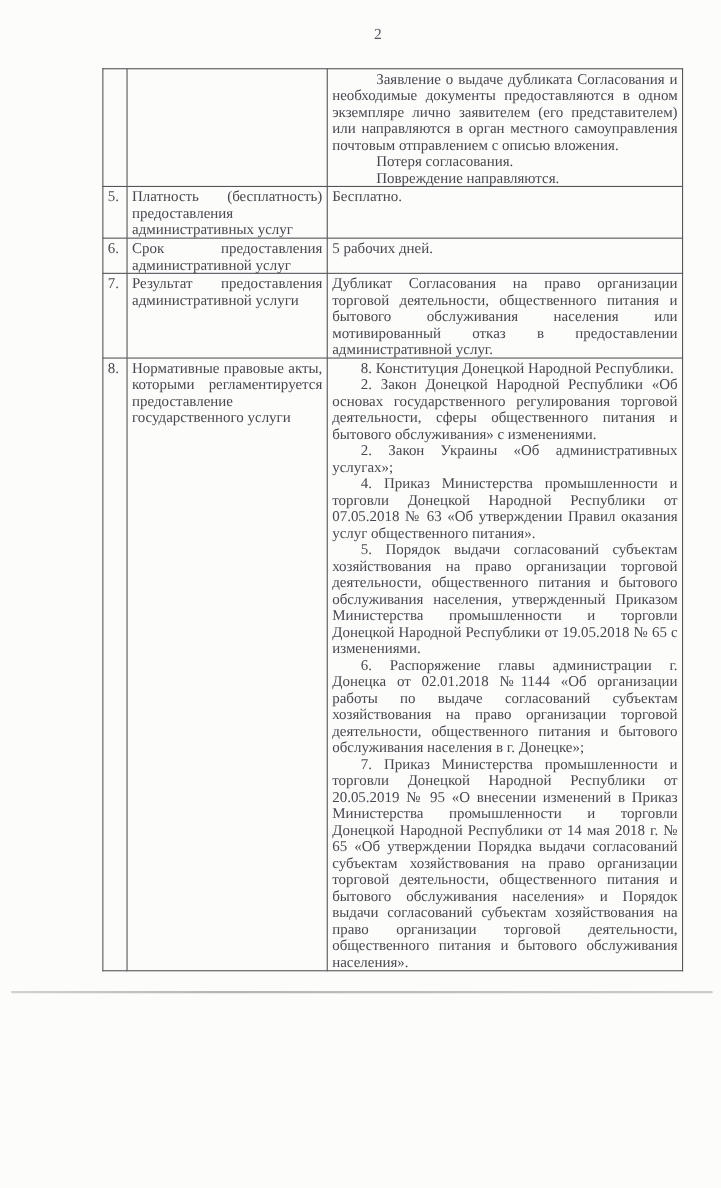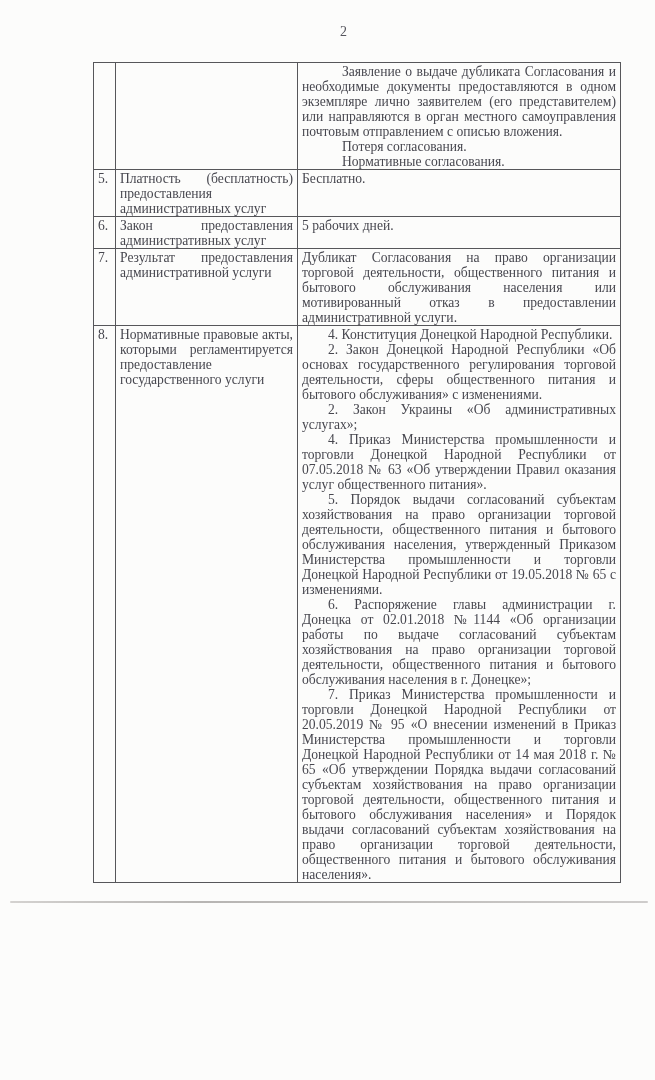--- a/index.html
+++ b/index.html
@@ -88,49 +88,49 @@
         <col class="c2">
         <col class="c3">
       </colgroup>
     <tbody>
       <tr class="r0">
         <td class="num"></td>
         <td class="label"></td>
         <td class="value indent-lg">
             <p>Заявление о выдаче дубликата Согласования и необходимые документы предоставляются в одном экземпляре лично заявителем (его представителем) или направляются в орган местного самоуправления почтовым отправлением с описью вложения.</p>
             <p>Потеря согласования.</p>
-            <p>Нормативные согласования.</p>
+            <p>Повреждение направляются.</p>
           </td>
       </tr>
       <tr class="r1">
         <td class="num">5.</td>
         <td class="label">Платность (бесплатность) предоставления административных услуг</td>
         <td class="value">
             <p>Бесплатно.</p>
           </td>
       </tr>
       <tr class="r2">
         <td class="num">6.</td>
-        <td class="label">Закон предоставления административных услуг</td>
+        <td class="label">Срок предоставления административной услуг</td>
         <td class="value">
             <p>5 рабочих дней.</p>
           </td>
       </tr>
       <tr class="r3">
         <td class="num">7.</td>
         <td class="label">Результат предоставления административной услуги</td>
         <td class="value">
-            <p>Дубликат Согласования на право организации торговой деятельности, общественного питания и бытового обслуживания населения или мотивированный отказ в предоставлении административной услуги.</p>
+            <p>Дубликат Согласования на право организации торговой деятельности, общественного питания и бытового обслуживания населения или мотивированный отказ в предоставлении административной услуг.</p>
           </td>
       </tr>
       <tr class="r4">
         <td class="num">8.</td>
         <td class="label">Нормативные правовые акты, которыми регламентируется предоставление государственного услуги</td>
         <td class="value indent-md">
-            <p>4. Конституция Донецкой Народной Республики.</p>
+            <p>8. Конституция Донецкой Народной Республики.</p>
             <p>2. Закон Донецкой Народной Республики «Об основах государственного регулирования торговой деятельности, сферы общественного питания и бытового обслуживания» с изменениями.</p>
             <p>2. Закон Украины «Об административных услугах»;</p>
             <p>4. Приказ Министерства промышленности и торговли Донецкой Народной Республики от 07.05.2018 № 63 «Об утверждении Правил оказания услуг общественного питания».</p>
             <p>5. Порядок выдачи согласований субъектам хозяйствования на право организации торговой деятельности, общественного питания и бытового обслуживания населения, утвержденный Приказом Министерства промышленности и торговли Донецкой Народной Республики от 19.05.2018 № 65 с изменениями.</p>
             <p>6. Распоряжение главы администрации г. Донецка от 02.01.2018 №1144 «Об организации работы по выдаче согласований субъектам хозяйствования на право организации торговой деятельности, общественного питания и бытового обслуживания населения в г. Донецке»;</p>
             <p>7. Приказ Министерства промышленности и торговли Донецкой Народной Республики от 20.05.2019 № 95 «О внесении изменений в Приказ Министерства промышленности и торговли Донецкой Народной Республики от 14 мая 2018 г. № 65 «Об утверждении Порядка выдачи согласований субъектам хозяйствования на право организации торговой деятельности, общественного питания и бытового обслуживания населения» и Порядок выдачи согласований субъектам хозяйствования на право организации торговой деятельности, общественного питания и бытового обслуживания населения».</p>
           </td>
       </tr>
     </tbody>
   </table>

